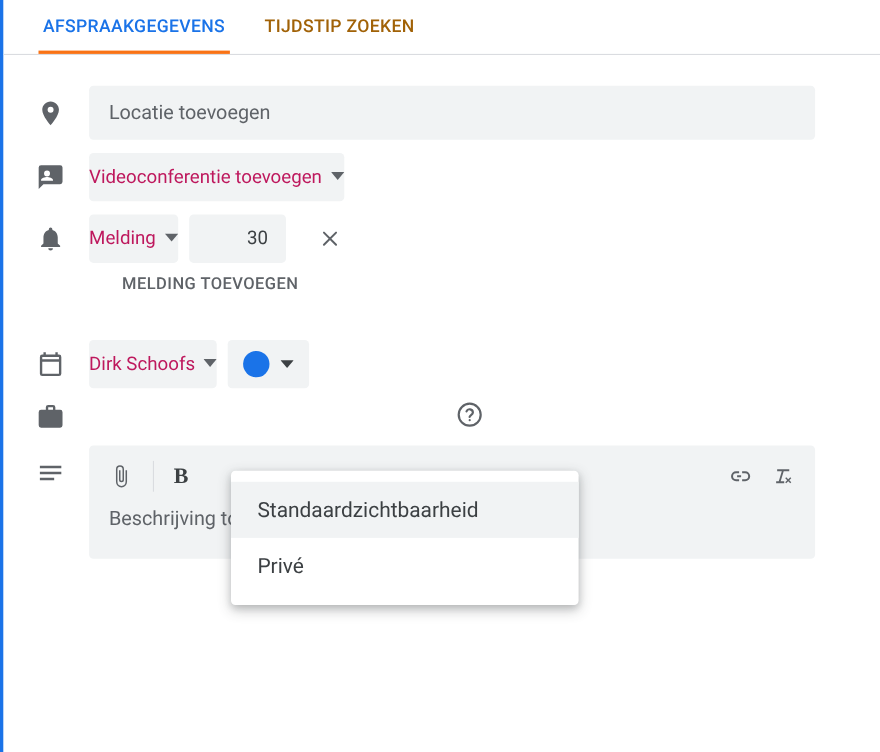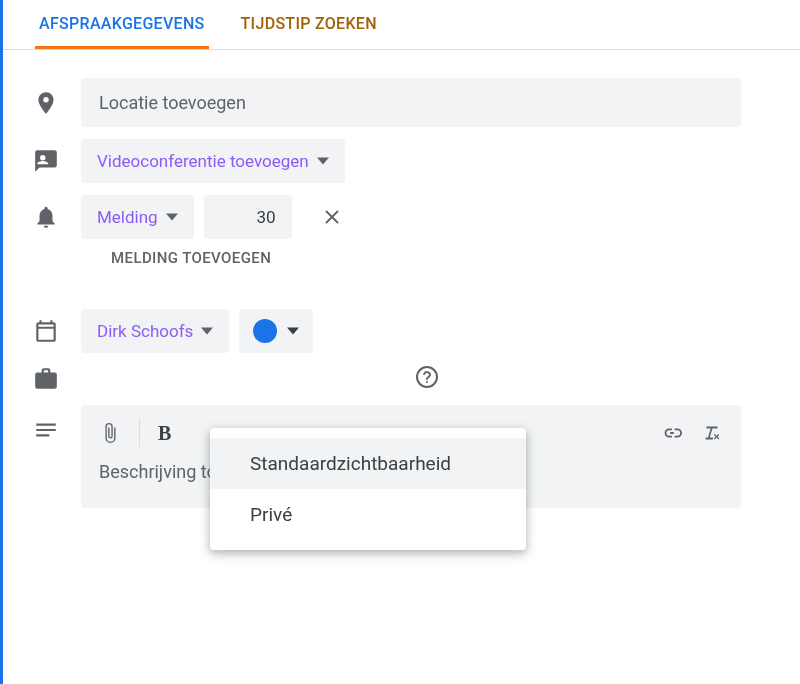--- a/index.html
+++ b/index.html
@@ -69,23 +69,23 @@
       padding: 14px 18px;
       font-size: 18px;
       color: #5f6368;
       flex: 1;
       font-family: inherit;
     }
     .input-field::placeholder { color: #5f6368; }
     .chip {
       background: #f1f3f4;
       border-radius: 4px;
-      padding: 12px 16px;
+      padding: 12px 0;
       font-size: 17px;
-      color: #8b5cf6;
+      color: #be185d;
       display: inline-flex;
       align-items: center;
       gap: 8px;
       cursor: pointer;
     }
     .chip .caret {
       color: #5f6368;
     }
     .num-input {
       background: #f1f3f4;
@@ -169,21 +169,21 @@
       left: 210px;
       top: 428px;
       width: 316px;
       background: #fff;
       border-radius: 4px;
       box-shadow: 0 2px 6px rgba(60,64,67,.15), 0 4px 12px rgba(60,64,67,.3);
       padding: 10px 0;
       z-index: 10;
     }
     .dropdown-item {
-      padding: 14px 40px;
+      padding: 14px 24px;
       font-size: 19px;
       color: #3c4043;
       cursor: pointer;
     }
     .dropdown-item.highlight {
       background: #f1f3f4;
     }
     .caret svg { width: 12px; height: 12px; }
     .tool-icon { cursor: pointer; display:flex; align-items:center;}
     .tool-icon svg { width: 22px; height: 22px; }

